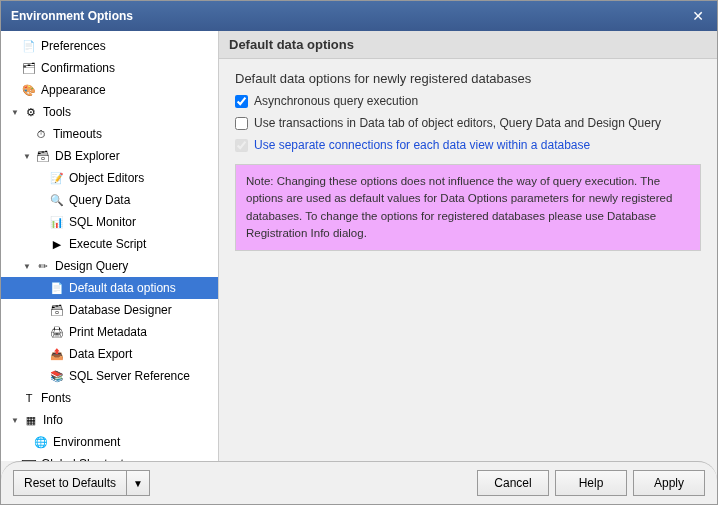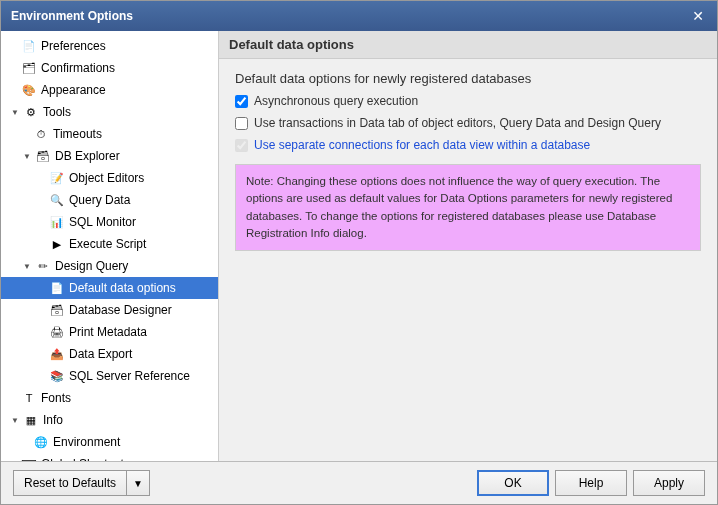--- a/index.html
+++ b/index.html
@@ -138,20 +138,21 @@
       line-height: 1.5;
       color: #333;
     }
     .dialog-footer {
       display: flex;
       justify-content: space-between;
       align-items: center;
       padding: 8px 12px;
       border-top: 1px solid #bbb;
       background: #f0f0f0;
+      border-radius: 19px;
     }
     .footer-left {
       display: flex;
       align-items: center;
     }
     .footer-right {
       display: flex;
       gap: 6px;
     }
     .btn {
@@ -328,18 +329,18 @@
   </div>
 
   <div class="dialog-footer">
     <div class="footer-left">
       <div class="btn-dropdown">
         <button class="btn-main">Reset to Defaults</button>
         <button class="btn-arrow">▼</button>
       </div>
     </div>
     <div class="footer-right">
-      <button class="btn primary">OK</button>
+      <button class="btn">Cancel</button>
       <button class="btn">Help</button>
       <button class="btn">Apply</button>
     </div>
   </div>
 </div>
 
 </body></html>

